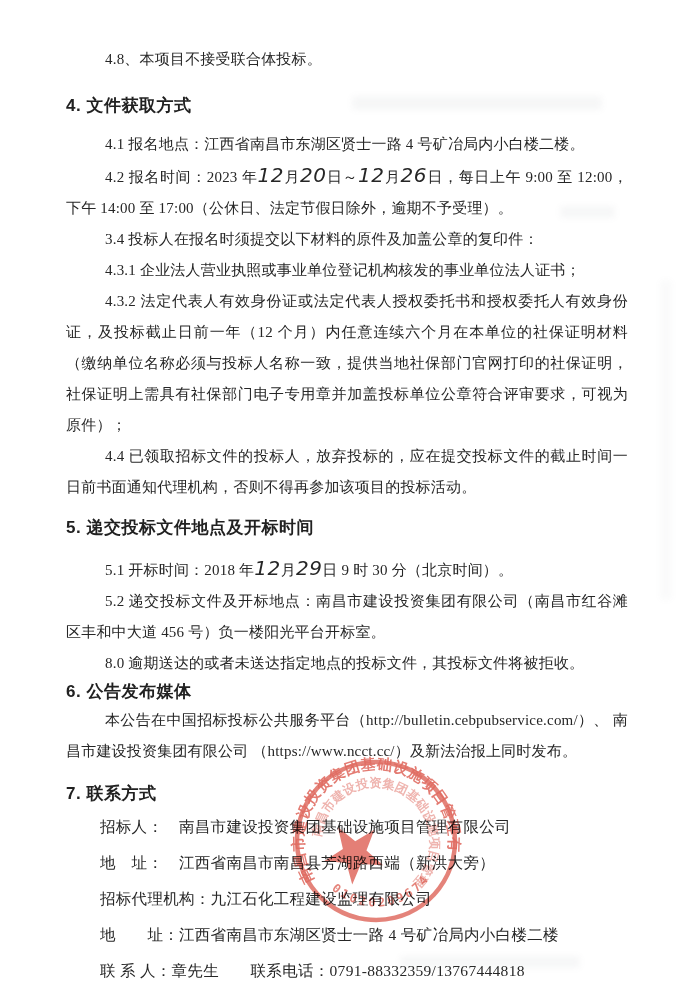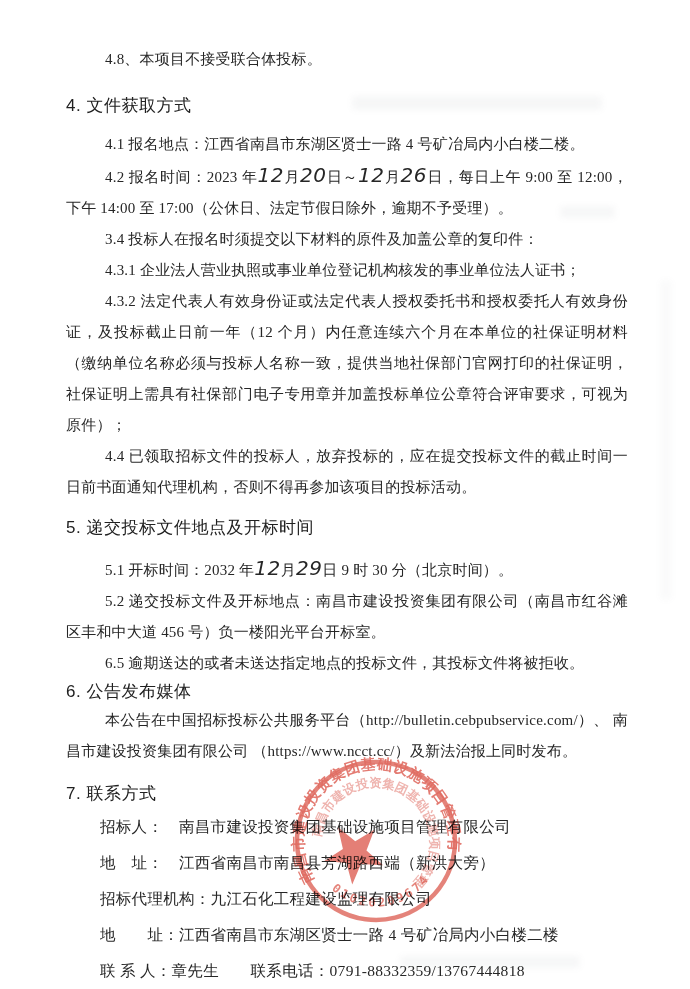--- a/index.html
+++ b/index.html
@@ -20,21 +20,21 @@
     margin:0;
     font-size:15px;
     line-height:31px;
     text-align:justify;
     letter-spacing:.2px;
   }
   p.ind{ text-indent:39px; }
   h2.sec{
     font-family:"Liberation Sans","DejaVu Sans",sans-serif;
     font-size:17px;
-    font-weight:normal;
+    font-weight:bold;
     color:#212121;
     line-height:26px;
     letter-spacing:.5px;
   }
   .h-s4{ margin:18px 0 10px 0; }
   .h-s5{ margin:12px 0 12px 0; }
   .h-s6{ margin:0; }
   .h-s7{ margin:14px 0 0 0; }
   .hw{
     font-family:"DejaVu Sans","Liberation Sans",sans-serif;
@@ -82,25 +82,25 @@
   <p class="body ind">3.4 投标人在报名时须提交以下材料的原件及加盖公章的复印件：</p>
 
   <p class="body ind">4.3.1 企业法人营业执照或事业单位登记机构核发的事业单位法人证书；</p>
 
   <p class="body ind">4.3.2 法定代表人有效身份证或法定代表人授权委托书和授权委托人有效身份证，及投标截止日前一年（12 个月）内任意连续六个月在本单位的社保证明材料（缴纳单位名称必须与投标人名称一致，提供当地社保部门官网打印的社保证明，社保证明上需具有社保部门电子专用章并加盖投标单位公章符合评审要求，可视为原件）；</p>
 
   <p class="body ind">4.4 已领取招标文件的投标人，放弃投标的，应在提交投标文件的截止时间一日前书面通知代理机构，否则不得再参加该项目的投标活动。</p>
 
   <h2 class="sec h-s5">5. 递交投标文件地点及开标时间</h2>
 
-  <p class="body ind"><span>5.1 开标时间：2032 年</span><span class="hw">12</span><span>月</span><span class="hw">29</span><span>日 9 时 30 分（北京时间）。</span></p>
+  <p class="body ind"><span>5.1 开标时间：2018 年</span><span class="hw">12</span><span>月</span><span class="hw">29</span><span>日 9 时 30 分（北京时间）。</span></p>
 
   <p class="body ind">5.2 递交投标文件及开标地点：南昌市建设投资集团有限公司（南昌市红谷滩区丰和中大道 456 号）负一楼阳光平台开标室。</p>
 
-  <p class="body ind">6.5 逾期送达的或者未送达指定地点的投标文件，其投标文件将被拒收。</p>
+  <p class="body ind">8.0 逾期送达的或者未送达指定地点的投标文件，其投标文件将被拒收。</p>
 
   <h2 class="sec h-s6">6. 公告发布媒体</h2>
 
   <p class="body ind">本公告在中国招标投标公共服务平台（http://bulletin.cebpubservice.com/）、 南昌市建设投资集团有限公司 （https://www.ncct.cc/）及新法治报上同时发布。</p>
 
   <h2 class="sec h-s7">7. 联系方式</h2>
 
   <div class="contacts">
     <p>招标人：　南昌市建设投资集团基础设施项目管理有限公司</p>
     <p>地　址：　江西省南昌市南昌县芳湖路西端（新洪大旁）</p>

